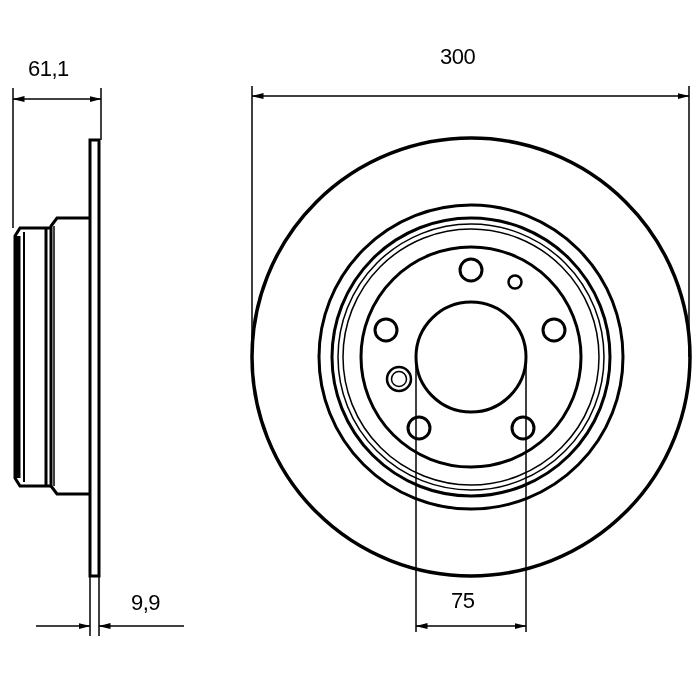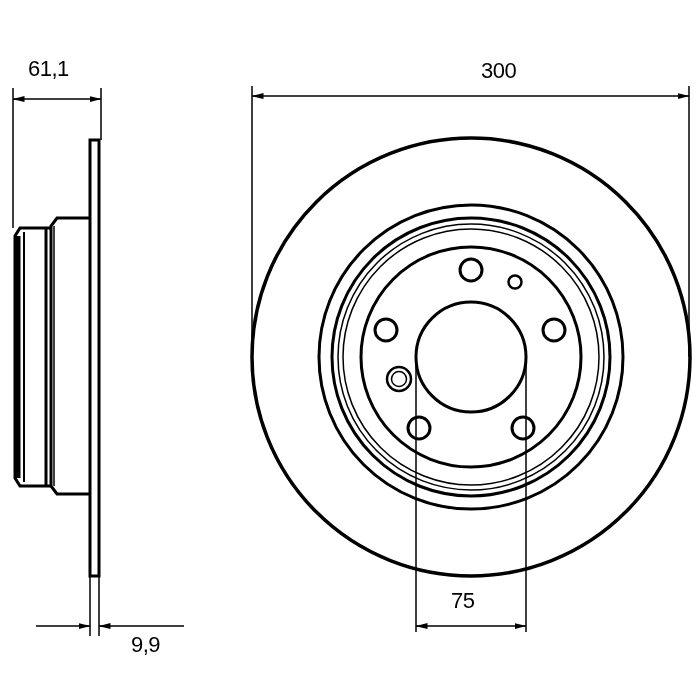--- a/index.html
+++ b/index.html
@@ -66,15 +66,15 @@
     <line x1="689" y1="86" x2="689" y2="357" stroke-width="1.5"></line>
     <line x1="252" y1="96" x2="689" y2="96" stroke-width="1.5" marker-start="url(#arrow)" marker-end="url(#arrow)"></line>
 
     <line x1="416" y1="357" x2="416" y2="632" stroke-width="1.5"></line>
     <line x1="526" y1="357" x2="526" y2="632" stroke-width="1.5"></line>
     <line x1="416" y1="626" x2="526" y2="626" stroke-width="1.5" marker-start="url(#arrow)" marker-end="url(#arrow)"></line>
   </g>
 </svg>
 
 <div class="dim-label" style="left:28px; top:58px;">61,1</div>
-<div class="dim-label" style="left:131px; top:592px;margin-top:42px;">9,9</div>
-<div class="dim-label" style="left:440px; top:60px;margin-left:41px;">300</div>
+<div class="dim-label" style="left:131px; top:592px;">9,9</div>
+<div class="dim-label" style="left:440px; top:46px;">300</div>
 <div class="dim-label" style="left:451px; top:590px;">75</div>
 
 </body></html>

